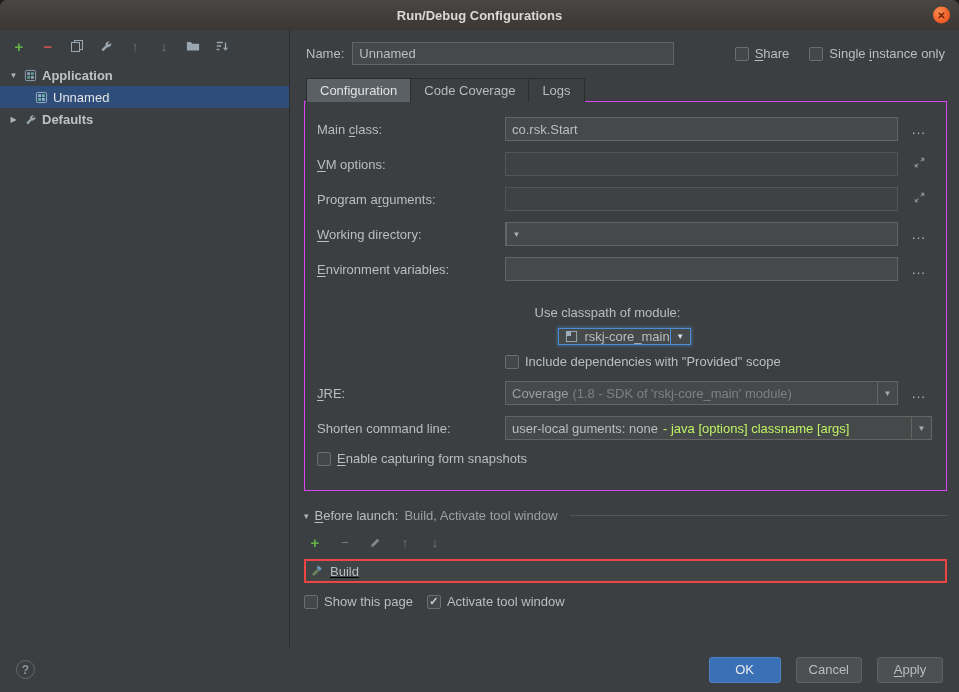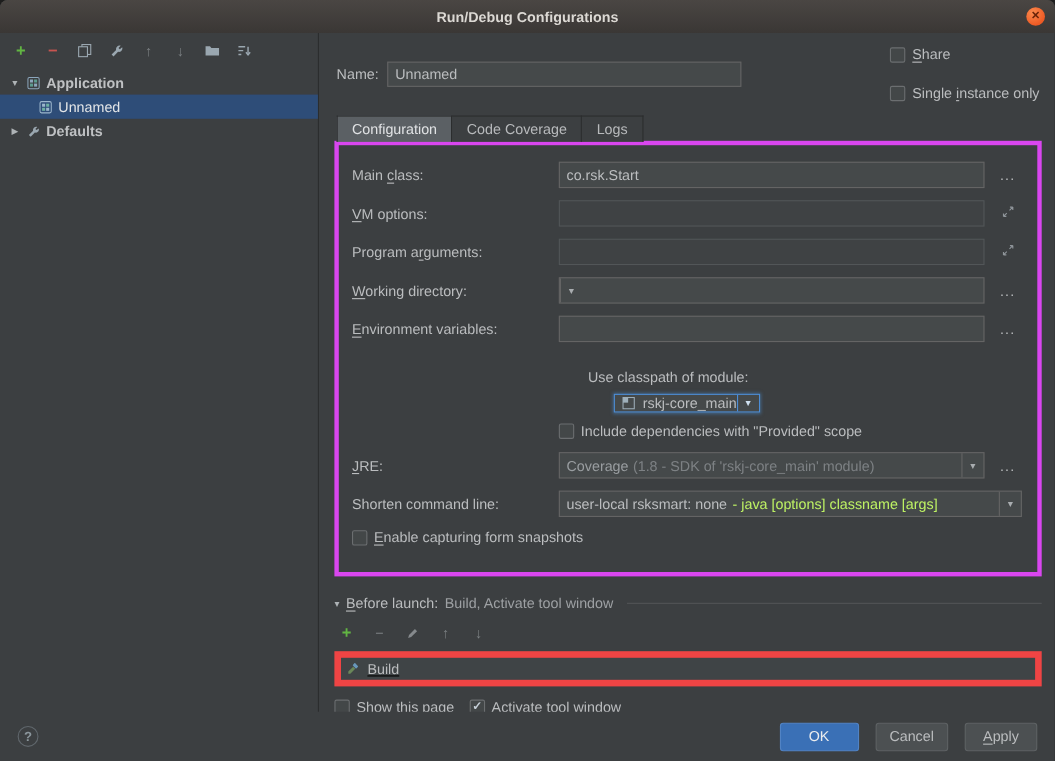--- a/index.html
+++ b/index.html
@@ -26,32 +26,32 @@
   .tree-row.selected { background:#2e4d78; color:#e3e5e7; }
   .tree-row .twisty { width:11px; font-size:8px; color:#aeb3b6; text-align:center; flex:none; }
   .tree-row.child { padding-left:35px; }
   .bold { font-weight:bold; }
   .icon { display:inline-flex; align-items:center; justify-content:center; flex:none; }
 
   
   .main { flex:1; display:flex; flex-direction:column; padding:10px 12px 0 14px; min-width:0; overflow:hidden; }
   .name-row { display:flex; align-items:center; margin:2px 2px 10px 2px; gap:8px; font-size:13px; color:#bbbdbf; }
   .name-input { width:322px; height:23px; background:#45494a; border:1px solid #646464; color:#bbbdbf; font-size:13px; padding:0 6px; font-family:inherit; }
-  .right-checks { margin-left:auto; display:flex; gap:20px;flex-direction:column; }
+  .right-checks { margin-left:auto; display:flex; gap:20px; }
 
   .cb { display:flex; align-items:center; gap:6px; cursor:pointer; font-size:13px; color:#bbbdbf; white-space:nowrap; }
   .cb-box { width:14px; height:14px; background:#434748; border:1px solid #6b6e70; border-radius:2px; display:flex; align-items:center; justify-content:center; flex:none; }
   .cb-check { display:none; color:#c7d0d9; font-size:11px; font-weight:bold; line-height:1; }
   .cb.checked .cb-check { display:block; }
 
   .tabs { display:flex; padding-left:2px; margin-top:3px; position:relative; z-index:2; }
   .tab { padding:4px 13px; font-size:13px; color:#b8babc; background:#3c3f41; border:1px solid #2b2d2e; border-bottom:none; cursor:pointer; }
   .tab + .tab { border-left:none; }
   .tab.active { background:#5b6064; color:#e0e2e4; }
-  .tab-content { border:4px solid #d946ef; margin-top:-1px; padding:15px 14px 24px 12px; }
+  .tab-content { border:1px solid #d946ef; margin-top:-1px; padding:15px 14px 24px 12px; }
 
   .form-row { display:flex; align-items:center; margin-bottom:11px; font-size:13px; gap:8px; }
   .form-label { flex:none; width:180px; color:#bbbdbf; }
   u { text-underline-offset:2px; }
   .field { flex:1; height:24px; background:#45494a; border:1px solid #646464; display:flex; align-items:center; color:#bbbdbf; min-width:0; }
   .field.disabled { background:#3f4244; border-color:#525658; }
   .field.focused { border-color:#4c8dd6; box-shadow:0 0 3px 1px rgba(74,136,199,0.55); }
   .raw { flex:1; background:transparent; border:none; outline:none; color:#bbbdbf; font:inherit; padding:0 6px; min-width:0; }
   .val { padding-left:6px; white-space:nowrap; overflow:hidden; text-overflow:ellipsis; }
   .combo-spacer { flex:1; }
@@ -64,21 +64,21 @@
   .val-main { color:#bbbdbf; padding-left:6px; white-space:nowrap; }
   .val-hint { color:#bef264; padding-left:5px; white-space:nowrap; overflow:hidden; text-overflow:ellipsis; }
   .indent-row { margin-left:188px; margin-top:-2px; margin-bottom:12px; }
   .mt-lg { margin-top:24px;flex-direction:column; }
 
   .section-head { display:flex; align-items:center; margin-top:17px; gap:6px; font-size:13px; color:#bbbdbf; }
   .section-head .twisty { font-size:9px; color:#aeb3b6; cursor:pointer; }
   .summary { color:#9da0a3; }
   .head-line { flex:1; border-top:1px solid #525456; margin-left:6px; }
   .bl-toolbar { display:flex; align-items:center; gap:14px; padding:11px 3px 9px; }
-  .task-list { border:6px solid #ef4444; background:#3f4446;text-decoration:underline; }
+  .task-list { border:2px solid #ef4444; background:#3f4446;text-decoration:underline; }
   .task-row { height:20px; display:flex; align-items:center; gap:6px; padding:0 5px; color:#bbbdbf; font-size:13px; cursor:pointer; }
   .bl-checks { display:flex; gap:14px; margin-top:11px; }
 
   
   .footer { flex:none; height:45px; display:flex; align-items:center; padding:0 16px; }
   .help-btn { width:19px; height:19px; border-radius:50%; border:1px solid #60676c; color:#8b969c; display:flex; align-items:center; justify-content:center; font-size:12px; font-weight:bold; cursor:pointer; }
   .footer-btns { margin-left:auto; display:flex; gap:15px; }
   .btn { min-width:66px; height:26px; border-radius:3px; display:flex; align-items:center; justify-content:center; font-size:13px; cursor:pointer; padding:0 12px; }
   .btn-default { background:#3a70b6; border:1px solid #5183c4; color:#eaecee; min-width:72px; }
   .btn-regular { background:#4c5052; border:1px solid #5e6264; color:#bbbdbf; }
@@ -308,21 +308,21 @@
               </span>
           </div>
           <div class="btn-col">
               <span class="browse-btn">...</span>
             </div>
         </div>
 
         <div class="form-row">
           <span class="form-label">Shorten command line:</span>
           <div class="field">
-            <span class="val-main">user-local rsksmart: none</span>
+            <span class="val-main">user-local guments: none</span>
             <span class="val-hint">- java [options] classname [args]</span>
             <span class="combo-spacer"></span>
             <span class="combo-arrow">
                 <span>▼</span>
               </span>
           </div>
         </div>
 
         <div style="margin-top:6px;">
           <label class="cb">

